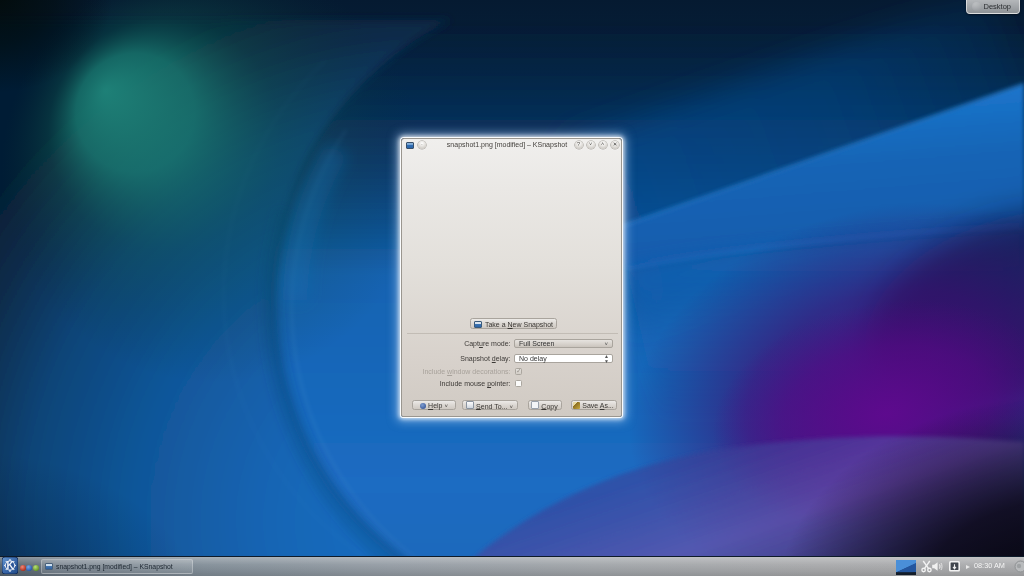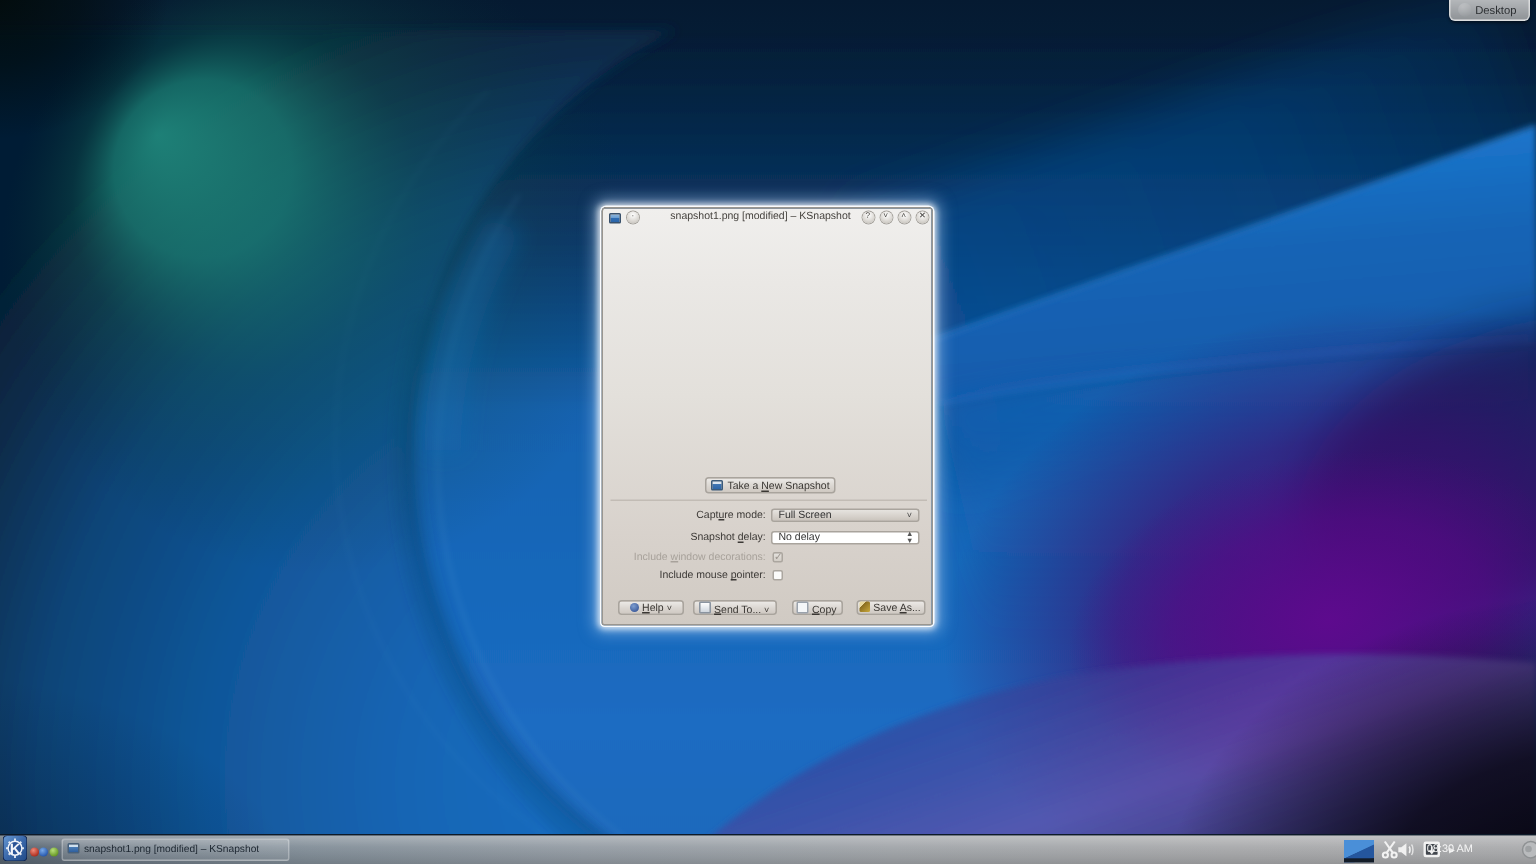--- a/index.html
+++ b/index.html
@@ -43,22 +43,22 @@
 
 #panel{position:absolute;left:0;top:556px;width:1024px;height:20px;
  background:linear-gradient(to right,#57646f 0%,#6a7682 6%,#828e98 20%,#949ca4 38%,#a1a5a9 58%,#a8a9ab 80%,#aaabad 100%)}
 #panel::before{content:"";position:absolute;left:0;top:0;width:100%;height:1px;background:#0d1a29}
 #panel::after{content:"";position:absolute;left:0;top:1px;width:100%;height:19px;
  background:linear-gradient(rgba(255,255,255,0.30),rgba(255,255,255,0.05) 40%,rgba(0,0,0,0.05) 75%,rgba(0,0,0,0.12))}
 #task{position:absolute;left:41px;top:558.5px;width:152px;height:15px;
  background:linear-gradient(rgba(255,255,255,0.20),rgba(255,255,255,0.08));
  border:1px solid rgba(255,255,255,0.28);border-radius:2px;box-sizing:border-box;
  font-size:6.8px;color:#1c2630;line-height:13px;z-index:3}
-#clock{position:absolute;left:946px;top:556px;width:36px;height:20px;font-size:7.3px;color:#f5f5f5;
- line-height:20px;text-align:right;z-index:3}
+#clock{position:absolute;left:974px;top:556px;width:36px;height:20px;font-size:7.3px;color:#f5f5f5;
+ line-height:20px;text-align:left;z-index:3}
 .dot{position:absolute;top:565px;width:6px;height:6px;border-radius:50%;z-index:3}
 </style></head>
 <body>
 
 <svg class="abs" style="left:0;top:0" width="1024" height="576" viewBox="0 0 1024 576">
 <defs>
  <linearGradient id="base" x1="0" y1="0" x2="0" y2="1">
   <stop offset="0" stop-color="#051a31"></stop>
         <stop offset="0.3" stop-color="#07294b"></stop>
   <stop offset="0.6" stop-color="#0a4478"></stop>

